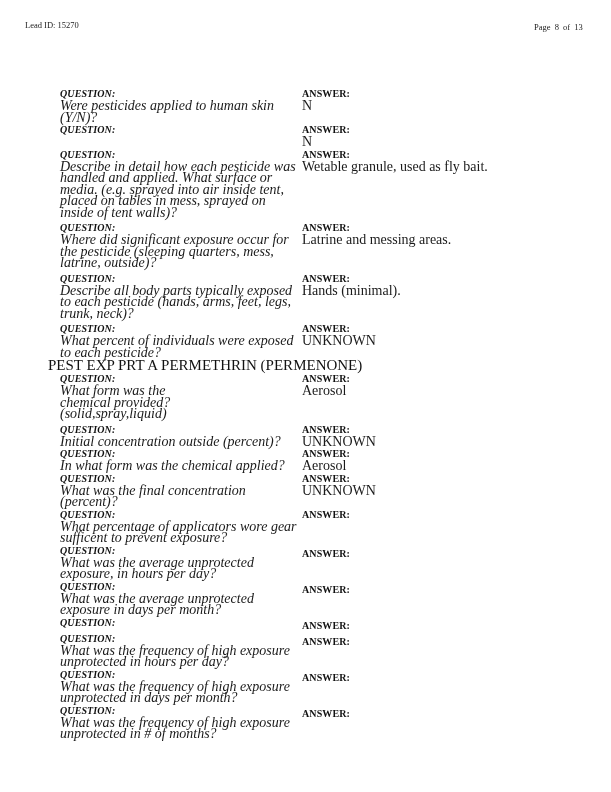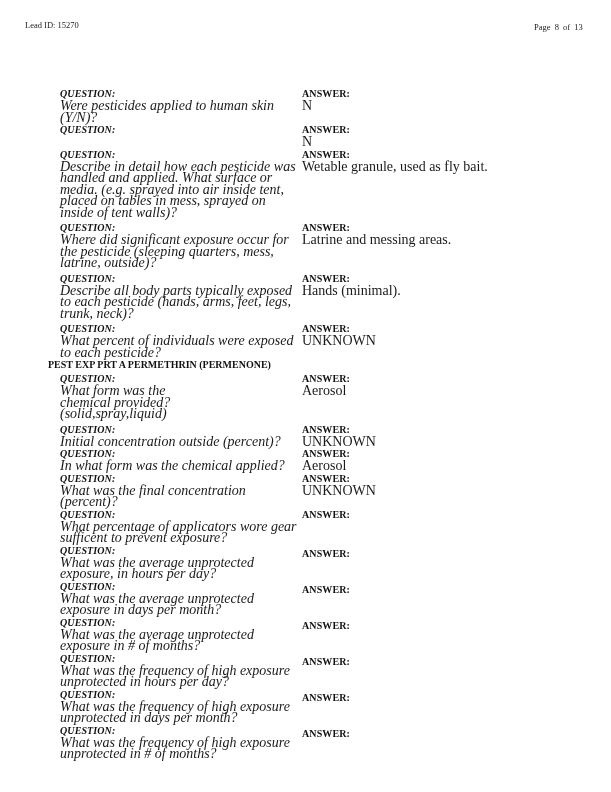--- a/index.html
+++ b/index.html
@@ -55,22 +55,22 @@
       font-size: 10px;
       line-height: 12px;
       letter-spacing: 0.1px;
     }
     .text {
       font-size: 14px;
       line-height: 11.5px;
       color: #1a1a1a;
     }
     .section-title {
-      font-weight: bold;
-      font-size: 10px;
+      font-weight: normal;
+      font-size: 15px;
       line-height: 12px;
       margin-left: -12px;
       margin-top: 1px;
       margin-bottom: 2px;
     }
     .gap { height: 3px; }
   </style>
 </head>
 <body>
 
@@ -211,21 +211,20 @@
         <div class="text">What was the average unprotected exposure in days per month?</div>
       </div>
     <div class="a" style="padding-top:3px">
         <div class="label">ANSWER:</div>
         <div class="text"></div>
       </div>
   </div>
   <div class="row">
     <div class="q">
         <div class="label">QUESTION:</div>
-        <div class="text" style="width:200px">What was the average unprotected exposure in # of months?</div>
       </div>
     <div class="a" style="padding-top:3px">
         <div class="label">ANSWER:</div>
         <div class="text"></div>
       </div>
   </div>
   <div class="row">
     <div class="q">
         <div class="label">QUESTION:</div>
         <div class="text">What was the frequency of high exposure unprotected in hours per day?</div>

